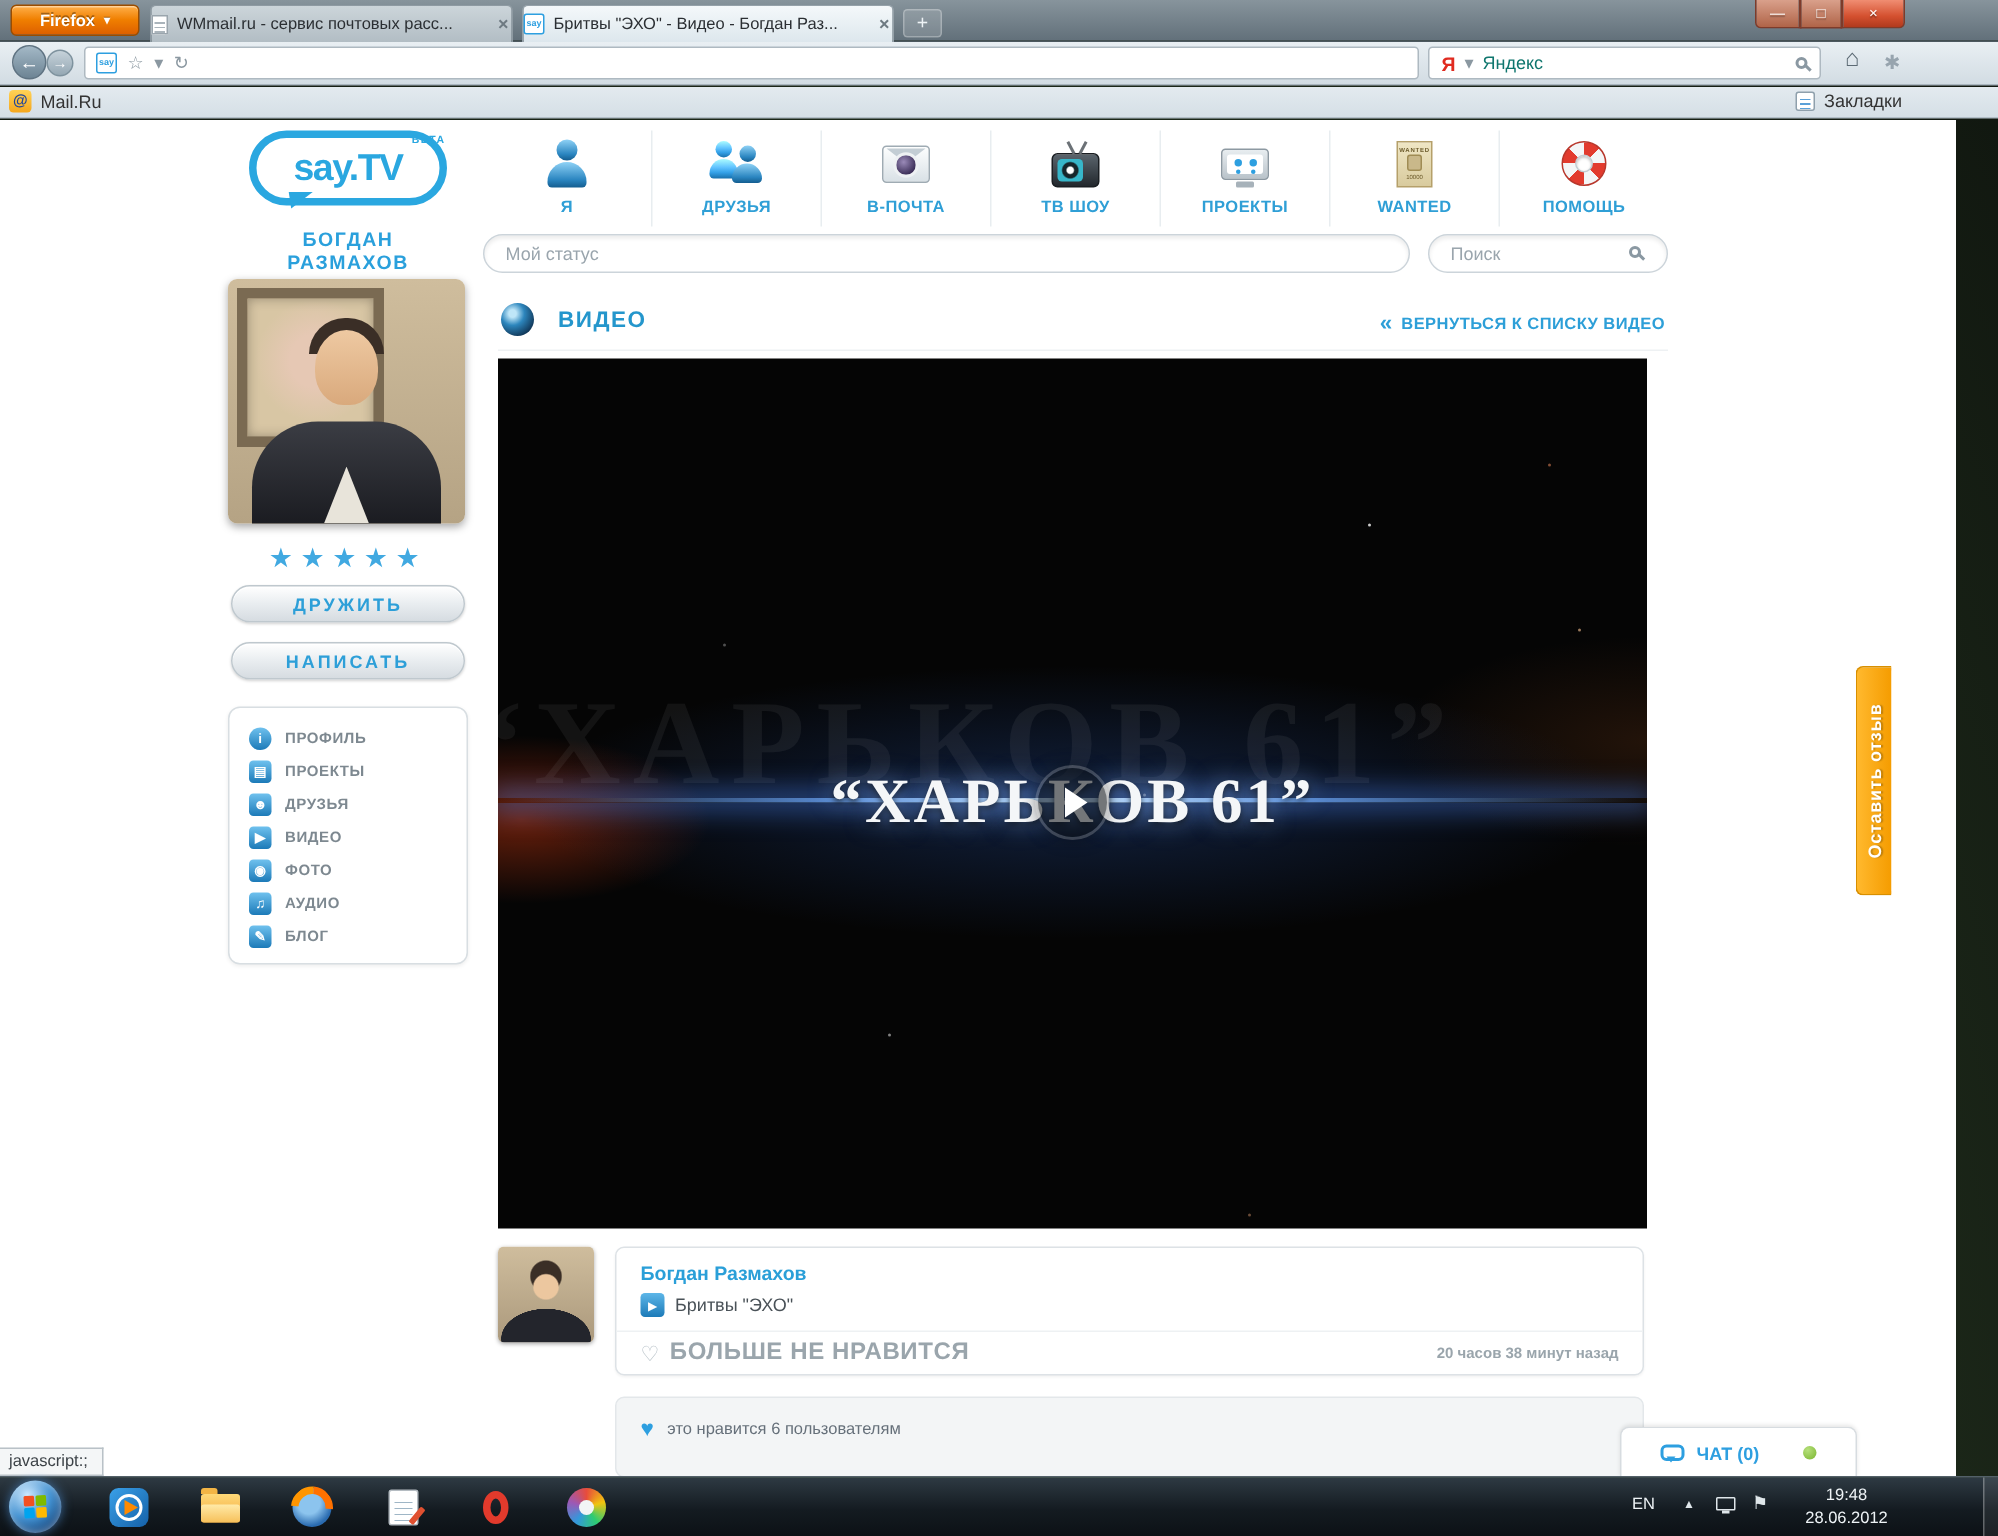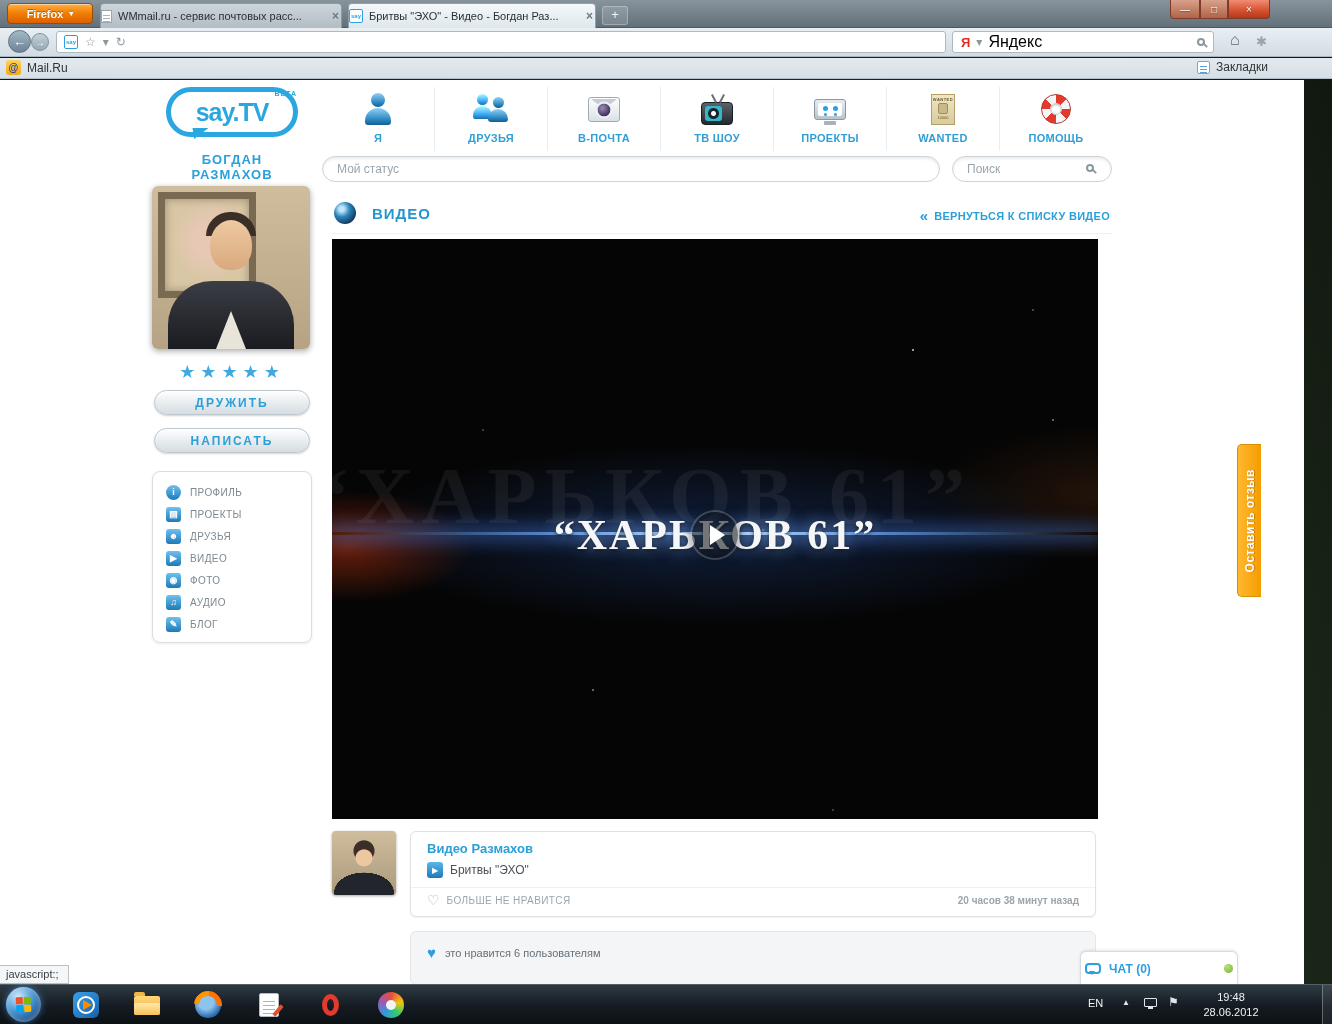--- a/index.html
+++ b/index.html
@@ -30,21 +30,21 @@
 
   #navbar{position:absolute;top:28px;left:0;width:100%;height:29px;background:linear-gradient(#e9eff3,#d2dce3);border-bottom:1px solid #aab6bf}
   .nav-circle{position:absolute;border-radius:50%;display:flex;align-items:center;justify-content:center;color:#fff}
   #nav-back{left:8px;top:30px;width:23px;height:23px;background:linear-gradient(#a3b8c6,#6d8494);border:1px solid #5f7382;font-size:13px}
   #nav-fwd{left:31px;top:33px;width:18px;height:18px;background:linear-gradient(#c6d2da,#95a8b4);border:1px solid #7e929e;font-size:10px}
   #urlbar{position:absolute;left:56px;top:31px;width:890px;height:22px;background:#fff;border:1px solid #aeb9c1;border-radius:3px;display:flex;align-items:center;padding:0 7px;gap:7px}
   #url-text{flex:1;font-size:12px;color:#3a4147}
   .bar-ic{color:#8b98a1;font-size:12px}
   #yabox{position:absolute;left:952px;top:31px;width:262px;height:22px;background:#fff;border:1px solid #aeb9c1;border-radius:3px;display:flex;align-items:center;padding:0 8px;gap:6px}
   #ya-logo{color:#e02b20;font-weight:bold;font-size:13px}
-  #ya-text{flex:1;font-size:16px;color:#000000}
+  #ya-text{flex:1;font-size:12px;color:#0f766e}
   .mag{width:8px;height:8px;border:2px solid #8a98a2;border-radius:50%;position:relative;flex:none}
   .mag::after{content:"";position:absolute;width:6px;height:2px;background:#8a98a2;transform:rotate(45deg);right:-5px;bottom:-2px}
   #nav-home{position:absolute;left:1230px;top:31px;font-size:16px;color:#5c6a74}
   #nav-flower{position:absolute;left:1256px;top:34px;font-size:13px;color:#97a4ae}
 
   #bookmarksbar{position:absolute;top:58px;left:0;width:100%;height:21px;background:linear-gradient(#e3eaef,#d5dfe6);border-bottom:1px solid #b3bfc8}
   #bm-mailru{position:absolute;left:6px;top:60px;display:flex;gap:6px;align-items:center;font-size:12px;color:#333}
   .mailru-ic{width:15px;height:15px;border-radius:3px;background:linear-gradient(#ffd257,#f5a71c);color:#20469b;font-size:10px;font-weight:bold;display:flex;align-items:center;justify-content:center}
   #bm-right{position:absolute;right:64px;top:60px;display:flex;gap:6px;align-items:center;font-size:12px;color:#333}
   .bm-ic{width:13px;height:13px;background:#fff;border:1px solid #8fa0ac;border-radius:2px;background-image:repeating-linear-gradient(#fff 0 2px,#5aa0d8 2px 3px);background-size:7px 9px;background-position:2px 2px;background-repeat:no-repeat}
@@ -63,21 +63,21 @@
   #profile-photo .body{position:absolute;left:50%;bottom:-8px;transform:translateX(-50%);width:126px;height:76px;border-radius:44px 44px 0 0;background:linear-gradient(#3b3d44,#17181d)}
   #profile-photo .shirt{position:absolute;left:50%;bottom:0;transform:translateX(-50%);width:30px;height:38px;background:#e8e4da;clip-path:polygon(50% 0,100% 100%,0 100%)}
   #stars{position:absolute;left:152px;top:281px;width:160px;text-align:center;color:#41a9e1;font-size:18px;letter-spacing:5px}
   .pill{position:absolute;left:154px;width:156px;height:25px;border-radius:13px;background:linear-gradient(#ffffff,#e9edf0 50%,#d6dce1);border:1px solid #bfc8ce;box-shadow:0 1px 2px rgba(0,0,0,.18),inset 0 1px 0 #fff;color:#2d9fd8;font-weight:bold;font-size:12px;letter-spacing:2px;display:flex;align-items:center;justify-content:center;cursor:pointer}
   #btn-friend{top:310px}
   #btn-write{top:348px}
   #side-menu{position:absolute;left:152px;top:391px;width:160px;height:172px;background:#fff;border:1px solid #d8dee2;border-radius:8px;box-shadow:0 1px 3px rgba(0,0,0,.08);padding-top:9px}
   .menu-item{display:flex;gap:9px;align-items:center;height:22px;padding-left:13px;cursor:pointer}
   .mi{width:15px;height:15px;border-radius:3px;background:linear-gradient(#6fc1ee,#1c7ab8);color:#fff;font-size:9px;display:flex;align-items:center;justify-content:center;font-weight:bold;flex:none}
   .mi-round{border-radius:50%}
-  .menu-label{font-size:10px;font-weight:normal;color:#7d8890;letter-spacing:.4px}
+  .menu-label{font-size:10px;font-weight:bold;color:#7d8890;letter-spacing:.4px}
 
   #topnav{position:absolute;left:322px;top:7px;width:790px;height:64px;display:flex}
   .tn-item{flex:1;display:flex;flex-direction:column;align-items:center;border-right:1px solid #e8edf0;padding-top:1px;cursor:pointer}
   .tn-item:last-child{border-right:none}
   .tn-ic{height:42px;display:flex;align-items:center;justify-content:center}
   .tn-label{font-size:11px;font-weight:bold;color:#2f9fd6;letter-spacing:.3px;text-align:center;margin-top:2px}
   .icon-person{position:relative;width:26px;height:36px}
   .icon-person .h{position:absolute;left:50%;transform:translateX(-50%);top:2px;width:14px;height:14px;border-radius:50%;background:linear-gradient(#8fd2f6,#2a85c0 70%,#145d8f)}
   .icon-person .b{position:absolute;left:50%;transform:translateX(-50%);bottom:2px;width:26px;height:17px;border-radius:13px 13px 3px 3px;background:linear-gradient(#8fd2f6,#2a85c0 70%,#145d8f)}
   .icon-friends{position:relative;width:38px;height:36px}
@@ -141,27 +141,27 @@
     radial-gradient(ellipse 30px 20px at 50% 96%, #23252c 0 99%, rgba(0,0,0,0) 100%),
     linear-gradient(#cfbd9d,#ab997c)}
   #info-card{position:absolute;left:410px;top:751px;width:686px;height:86px;background:#fff;border:1px solid #dde2e6;border-radius:6px;box-shadow:0 1px 2px rgba(0,0,0,.06)}
   #ic-name{position:absolute;left:16px;top:9px;font-size:13px;font-weight:bold;color:#2a9fd8;cursor:pointer}
   #ic-cliprow{position:absolute;left:16px;top:30px;display:flex;align-items:center;gap:7px}
   .clip-ic{width:16px;height:16px;border-radius:3px;background:linear-gradient(#5db6e8,#1c7ab8);color:#fff;font-size:8px;display:flex;align-items:center;justify-content:center}
   #ic-clip{font-size:12px;color:#4a5258}
   #ic-div{position:absolute;left:0;right:0;top:55px;border-top:1px solid #eef1f3}
   #ic-likerow{position:absolute;left:16px;right:16px;top:61px;display:flex;align-items:center;gap:7px}
   .heart-o{color:#b6c0c7;font-size:14px;line-height:1}
-  #ic-unlike{font-size:10px;font-weight:normal;color:#9aa5ac;letter-spacing:.4px;cursor:pointer}
+  #ic-unlike{font-size:16px;font-weight:bold;color:#9aa5ac;letter-spacing:.4px;cursor:pointer}
   #ic-time{margin-left:auto;font-size:10px;font-weight:bold;color:#9aa5ac}
   #likes-box{position:absolute;left:410px;top:851px;width:686px;height:54px;background:#f3f5f6;border:1px solid #e3e7ea;border-radius:6px;display:flex;align-items:flex-start;gap:9px;padding:13px 16px}
   .heart-b{color:#2d9fe0;font-size:15px;line-height:1}
   #likes-text{font-size:11px;color:#66707a;padding-top:2px}
 
-  #chat-box{position:absolute;left:1080px;top:871px;width:158px;height:34px;background:#fff;border:1px solid #d7dce0;border-bottom:none;border-radius:6px 6px 0 0;box-shadow:0 -1px 3px rgba(0,0,0,.1);display:flex;align-items:center;gap:8px;padding:0 4px;cursor:pointer}
+  #chat-box{position:absolute;left:1080px;top:871px;width:158px;height:34px;background:#fff;border:1px solid #d7dce0;border-bottom:none;border-radius:6px 6px 0 0;box-shadow:0 -1px 3px rgba(0,0,0,.1);display:flex;align-items:center;gap:8px;padding:0 26px;cursor:pointer}
   .bubble{width:16px;height:11px;border:2px solid #2d9fe0;border-radius:4px;position:relative;flex:none}
   .bubble::after{content:"";position:absolute;left:2px;bottom:-6px;border:3px solid transparent;border-top:4px solid #2d9fe0}
   #chat-label{color:#2d9fe0;font-weight:bold;font-size:12px}
   #chat-dot{margin-left:auto;width:9px;height:9px;border-radius:50%;background:radial-gradient(circle at 35% 30%,#b6e07c,#7ab52f)}
 
   #feedback-tab{position:absolute;left:1237px;top:364px;width:24px;height:153px;background:linear-gradient(90deg,#ffb92e,#f59c00);border:1px solid #d88f00;border-right:none;border-radius:5px 0 0 5px;display:flex;align-items:center;justify-content:center;cursor:pointer}
   #feedback-tab span{writing-mode:vertical-rl;transform:rotate(180deg);color:#fff;font-size:12px;font-weight:bold;letter-spacing:.5px;text-shadow:0 1px 1px rgba(0,0,0,.25)}
 
   #status-popup{position:absolute;left:0;top:885px;height:19px;background:#f4f6f7;border:1px solid #b9c1c7;border-left:none;font-size:11px;color:#3c4247;padding:2px 9px 0 6px}
 
@@ -383,21 +383,21 @@
       <div class="glow"></div>
       <div class="ghost" id="ghost1">“ХАРЬКОВ 61”</div>
       <div id="streak"></div>
       <div id="specks"></div>
       <div id="pl-title">“ХАРЬКОВ 61”</div>
       <div id="pl-play"></div>
     </div>
 
     <div id="info-avatar"></div>
     <div id="info-card">
-      <div id="ic-name">Видео Размахов</div>
+      <div id="ic-name">Богдан Размахов</div>
       <div id="ic-cliprow">
         <span class="clip-ic">▶</span>
         <span id="ic-clip">Бритвы "ЭХО"</span>
       </div>
       <div id="ic-div"></div>
       <div id="ic-likerow">
         <span class="heart-o">♡</span>
         <span id="ic-unlike">БОЛЬШЕ НЕ НРАВИТСЯ</span>
         <span id="ic-time">20 часов 38 минут назад</span>
       </div>

